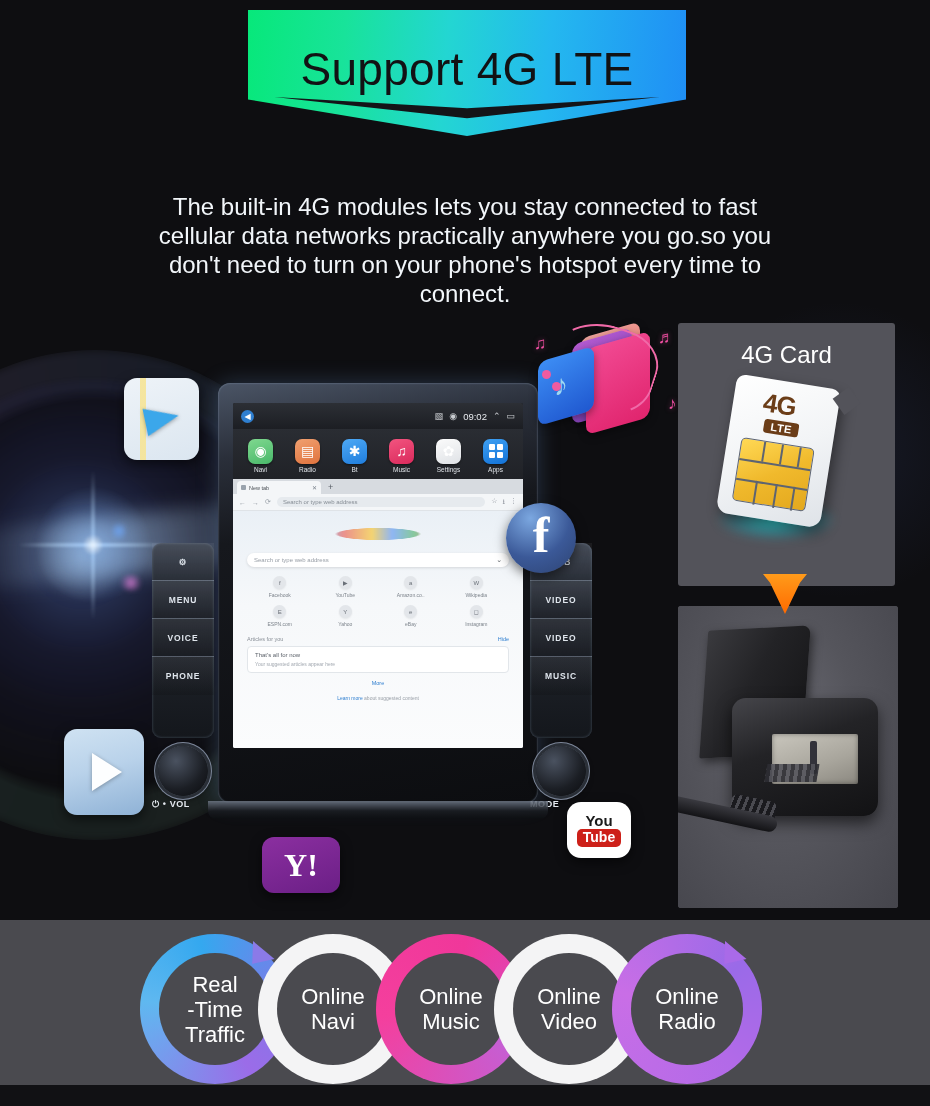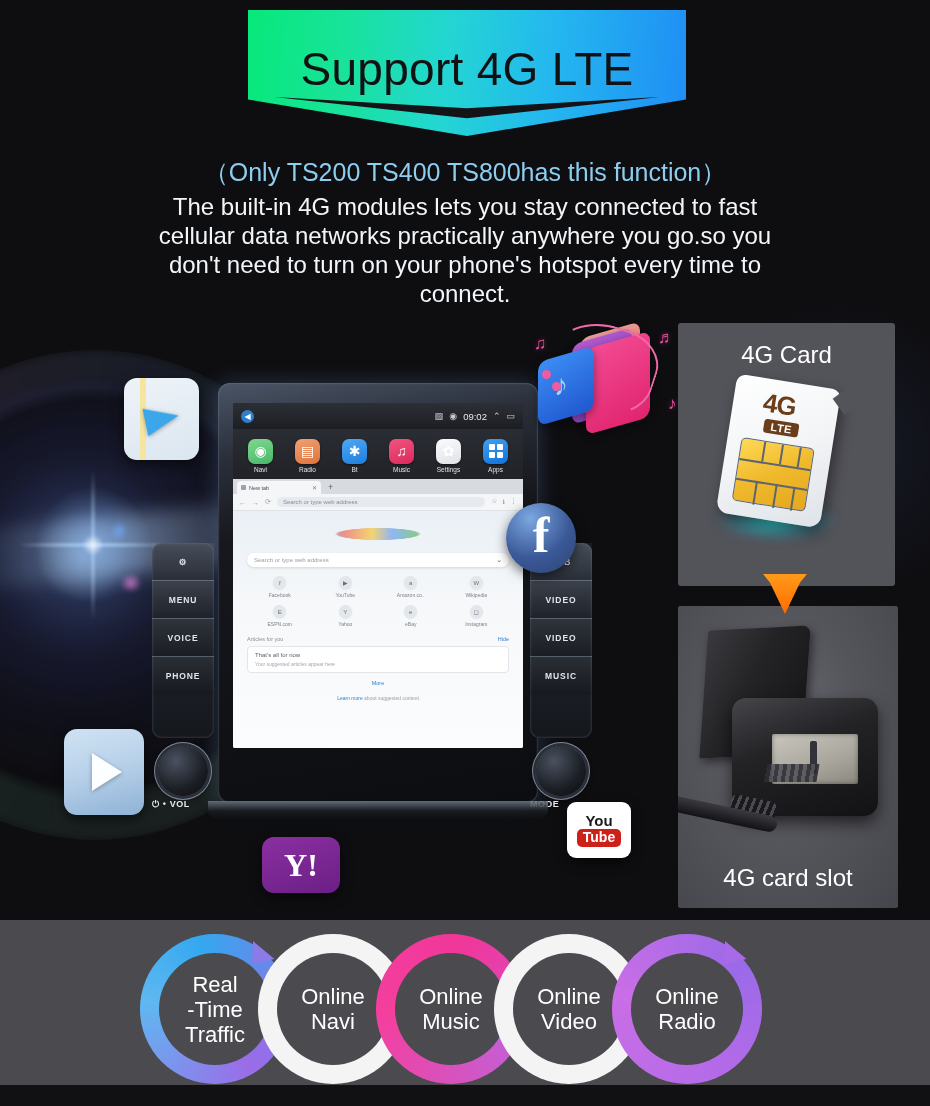--- a/index.html
+++ b/index.html
@@ -235,21 +235,21 @@
     border-bottom:19px solid transparent; margin-left:6px;
     filter: drop-shadow(0 1px 2px rgba(0,0,0,.3));
   }
   .ic-fb {
     left:506px; top:503px; width:70px; height:70px; border-radius:50%;
     background: radial-gradient(circle at 35% 22%, #7ba7e0, #3b5998 55%, #2d4373);
     color:#fff; font-size:50px; font-family:"Liberation Serif", serif; font-weight:700;
     display:flex; align-items:center; justify-content:center; line-height:1; padding-bottom:7px;
   }
   .ic-yt {
-    left:567px; top:802px; width:64px; height:56px; border-radius:9px; background:#fff;
+    left:567px; top:802px; width:64px; height:56px; border-radius:14px; background:#fff;
     display:flex; flex-direction:column; align-items:center; justify-content:center; gap:1px;
   }
   .ic-yt .you { font-size:15px; color:#1b1b1b; font-weight:700; line-height:1; }
   .ic-yt .tube {
     background:#cd2019; color:#fff; font-size:14px; font-weight:700;
     padding:1px 6px; border-radius:5px; line-height:1.1;
   }
   .ic-yh {
     left:262px; top:837px; width:78px; height:56px; border-radius:12px;
     background: linear-gradient(160deg,#8b2fa0,#6b1f86);
@@ -415,21 +415,20 @@
   <div class="bg-streak"></div>
   <div class="bg-star"></div>
   <div class="bg-dot-blue"></div>
   <div class="bg-dot-pink"></div>
 
   <div class="banner">
     <div class="banner-title">Support 4G LTE</div>
   </div>
   <div class="banner-notch"></div>
 
-  <div class="subtitle">（Only TS200 TS400 TS800has this function）</div>
   <div class="body-copy">The built-in 4G modules lets you stay connected to fast cellular data networks practically anywhere you go.so you don't need to turn on your phone's hotspot every time to connect.</div>
 
   <div class="headunit">
     <div class="hu-bezel"></div>
 
     <div class="hu-screen">
       <div class="hu-status">
         <div class="back-circ">◀</div>
         <div class="sb-right">
           <span class="sb-ico">▧</span>
@@ -623,21 +622,20 @@
 
   <div class="panel panel-slot">
     <div class="slot-photo">
       <div class="slot-flap"></div>
       <div class="slot-body"></div>
       <div class="slot-tray"></div>
       <div class="slot-pins"></div>
       <div class="slot-strain"></div>
       <div class="slot-cable"></div>
     </div>
-    <div class="panel-title pt-slot">4G card slot</div>
   </div>
 
   <div class="bottom-band"></div>
   <div class="rings">
     <div class="ring r1">
       <div class="inner"></div>
       <div class="txt">
         <div>Real</div>
           <div>-Time</div>
           <div>Traffic</div>

